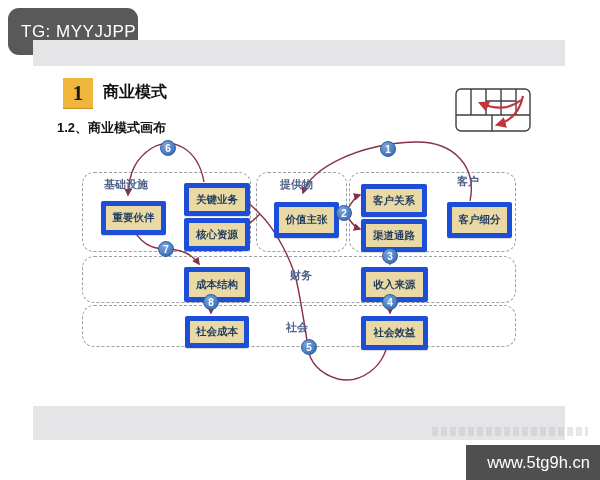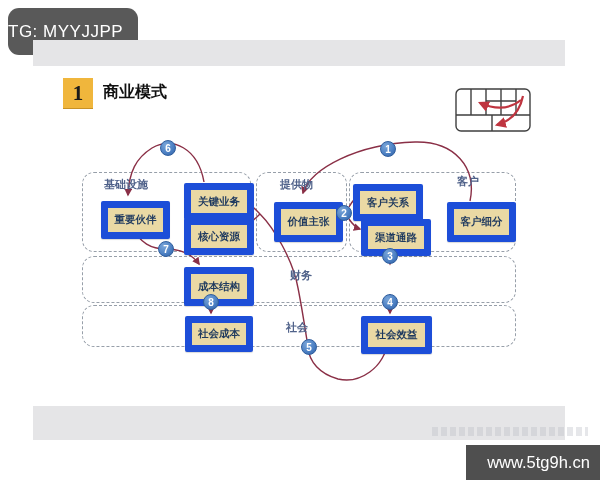--- a/index.html
+++ b/index.html
@@ -1,21 +1,21 @@
 <!DOCTYPE html>
 <html><head>
 <meta charset="utf-8">
 <style>
   html,body{margin:0;padding:0;background:#ffffff;}
   body{font-family:"Liberation Sans", sans-serif;}
   .page{position:relative;width:600px;height:480px;background:#ffffff;overflow:hidden;}
 
   
   .tg-badge{position:absolute;left:8px;top:8px;width:130px;height:47px;background:#595959;
-    color:#fff;font-size:17px;display:flex;align-items:center;box-sizing:border-box;letter-spacing:.5px;border-radius:11px;}
+    color:#fff;font-size:17px;display:flex;align-items:center;padding-left:13px;box-sizing:border-box;letter-spacing:.5px;border-radius:11px;}
 
   
   .band{position:absolute;left:33px;width:532px;background:#e5e5e7;}
   .band-top{top:40px;height:26px;}
   .band-bottom{top:406px;height:34px;}
 
   
   .sec-num{position:absolute;left:63px;top:78px;width:30px;height:30px;background:#f0b63c;
     display:flex;align-items:center;justify-content:center;font-family:"Liberation Serif",serif;
     font-weight:bold;font-size:21px;color:#1a1a1a;box-shadow:0 1px 0 #c89225;}
@@ -32,28 +32,28 @@
   .reg-society{left:82px;top:305px;width:432px;height:40px;}
 
   .reg-label{position:absolute;font-size:11px;font-weight:bold;color:#50628a;z-index:3;}
   .lbl-infra{left:104px;top:177px;}
   .lbl-offer{left:280px;top:177px;}
   .lbl-customer{left:457px;top:174px;}
   .lbl-finance{left:290px;top:268px;}
   .lbl-society{left:286px;top:320px;}
 
   
-  .cbox{position:absolute;background:#ead9a4;border:7px solid #1d4ed8;border-radius:2px;
+  .cbox{position:absolute;background:#ead9a4;border:5px solid #1d4ed8;border-radius:2px;
     display:flex;align-items:center;justify-content:center;font-size:10.5px;font-weight:bold;
     color:#1f3a5f;z-index:4;box-shadow:0 1px 1px rgba(0,0,0,.15);}
   .bx-kp{left:101px;top:201px;width:55px;height:24px;}
   .bx-ka{left:184px;top:183px;width:56px;height:23px;}
   .bx-kr{left:184px;top:218px;width:56px;height:23px;}
   .bx-vp{left:274px;top:202px;width:55px;height:26px;}
-  .bx-cr{left:353px;top:184px;width:56px;height:23px;}
+  .bx-cr{left:361px;top:184px;width:56px;height:23px;}
   .bx-ch{left:361px;top:219px;width:56px;height:23px;}
   .bx-cs{left:447px;top:202px;width:55px;height:26px;}
   .bx-cost{left:184px;top:267px;width:56px;height:25px;}
   .bx-rev{left:361px;top:267px;width:57px;height:25px;}
   .bx-scost{left:185px;top:316px;width:54px;height:22px;}
   .bx-sben{left:361px;top:316px;width:57px;height:24px;}
 
   
   .step{position:absolute;width:16px;height:16px;border-radius:50%;z-index:5;
     background:radial-gradient(circle at 35% 30%, #7aa6d9, #4a7ec2 60%, #2f5e9e);
@@ -79,20 +79,21 @@
 
   <div class="tg-badge">
     <span>TG: MYYJJPP</span>
   </div>
 
   <div class="band band-top"></div>
   <div class="band band-bottom"></div>
 
   <div class="sec-num">1</div>
   <div class="sec-title">商业模式</div>
+  <div class="sub-title">1.2、商业模式画布</div>
 
   <svg class="arrows-svg" width="600" height="480" viewBox="0 0 600 480">
     <defs>
       <marker id="mA" viewBox="0 0 10 10" refX="8" refY="5" markerWidth="5.5" markerHeight="5.5" orient="auto">
         <path d="M0,0 L10,5 L0,10 z" fill="#8a2f46"></path>
       </marker>
       <marker id="mR" viewBox="0 0 10 10" refX="8" refY="5" markerWidth="5" markerHeight="5" orient="auto">
         <path d="M0,0 L10,5 L0,10 z" fill="#bf3540"></path>
       </marker>
     </defs>
@@ -135,20 +136,21 @@
   <div class="reg-label lbl-society">社会</div>
 
   <div class="cbox bx-kp">重要伙伴</div>
   <div class="cbox bx-ka">关键业务</div>
   <div class="cbox bx-kr">核心资源</div>
   <div class="cbox bx-vp">价值主张</div>
   <div class="cbox bx-cr">客户关系</div>
   <div class="cbox bx-ch">渠道通路</div>
   <div class="cbox bx-cs">客户细分</div>
   <div class="cbox bx-cost">成本结构</div>
+  <div class="cbox bx-rev">收入来源</div>
   <div class="cbox bx-scost">社会成本</div>
   <div class="cbox bx-sben">社会效益</div>
 
   <div class="step st-1">1</div>
   <div class="step st-2">2</div>
   <div class="step st-3">3</div>
   <div class="step st-4">4</div>
   <div class="step st-5">5</div>
   <div class="step st-6">6</div>
   <div class="step st-7">7</div>

